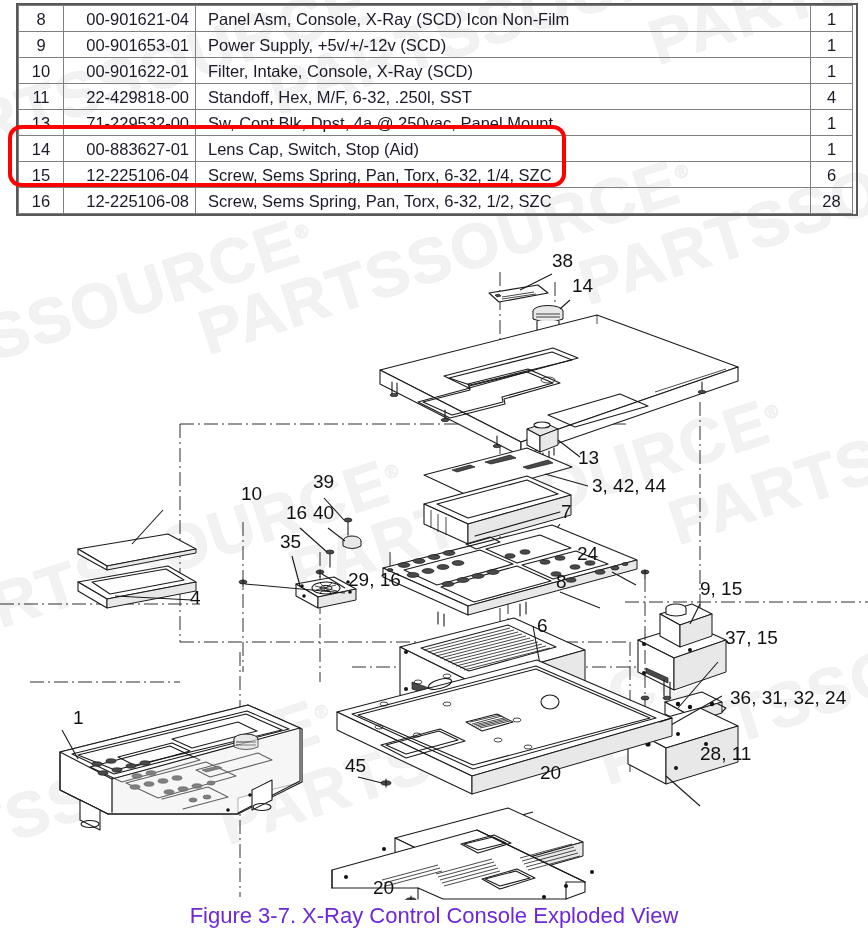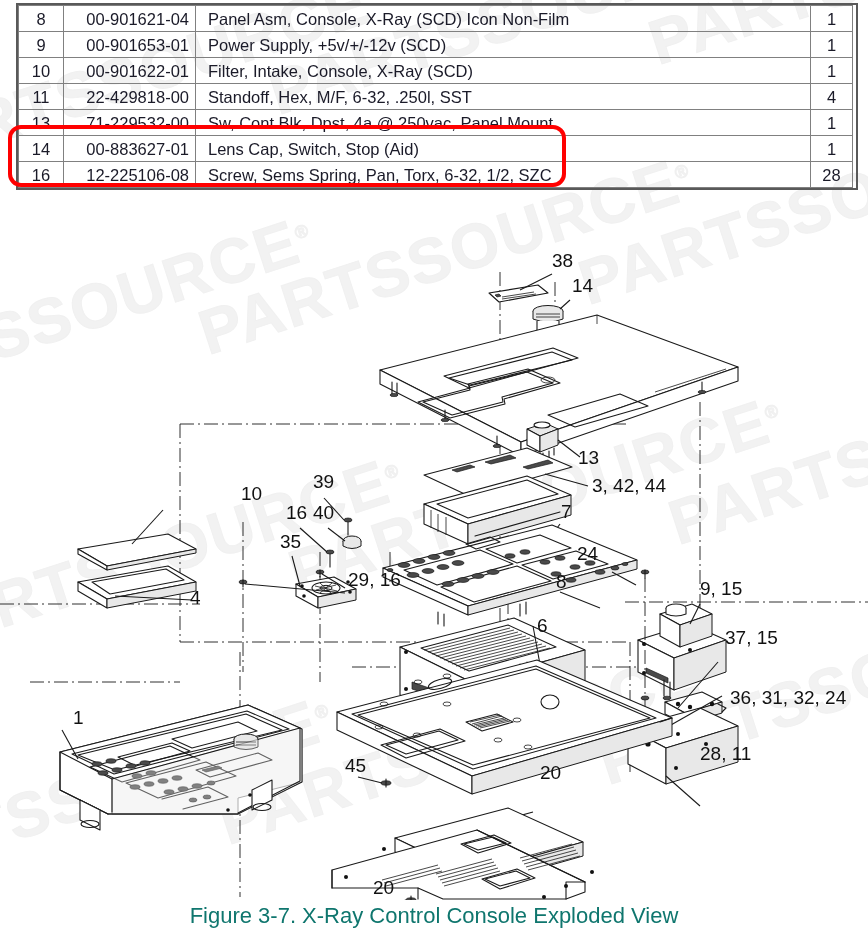--- a/index.html
+++ b/index.html
@@ -97,21 +97,21 @@
   #diagram svg { display: block; }
 
   
   #figure-caption {
     position: absolute;
     left: 0; top: 903px;
     width: 868px;
     text-align: center;
     font-size: 22px;
     font-family: "Liberation Sans", sans-serif;
-    color: #0f766e;
+    color: #6d28d9;
     z-index: 5;
   }
 </style>
 </head>
 <body>
 
 <div id="watermark-layer">
     <div class="wm" style="left: -120px; top: 120px;">PARTSSOURCE<sup>®</sup></div>
     <div class="wm" style="left: 260px; top: 60px;">PARTSSOURCE</div>
     <div class="wm" style="left: 640px; top: 10px;">PARTSSOURCE</div>
@@ -157,20 +157,26 @@
           <td class="c-item">13</td>
           <td class="c-pn">71-229532-00</td>
           <td class="c-desc">Sw, Cont Blk, Dpst, 4a @ 250vac, Panel Mount</td>
           <td class="c-qty">1</td>
         </tr>
         <tr>
           <td class="c-item">14</td>
           <td class="c-pn">00-883627-01</td>
           <td class="c-desc">Lens Cap, Switch, Stop (Aid)</td>
           <td class="c-qty">1</td>
+        </tr>
+        <tr>
+          <td class="c-item">15</td>
+          <td class="c-pn">12-225106-04</td>
+          <td class="c-desc">Screw, Sems Spring, Pan, Torx, 6-32, 1/4, SZC</td>
+          <td class="c-qty">6</td>
         </tr>
         <tr>
           <td class="c-item">16</td>
           <td class="c-pn">12-225106-08</td>
           <td class="c-desc">Screw, Sems Spring, Pan, Torx, 6-32, 1/2, SZC</td>
           <td class="c-qty">28</td>
         </tr>
       </tbody>
   </table>
 </div>

